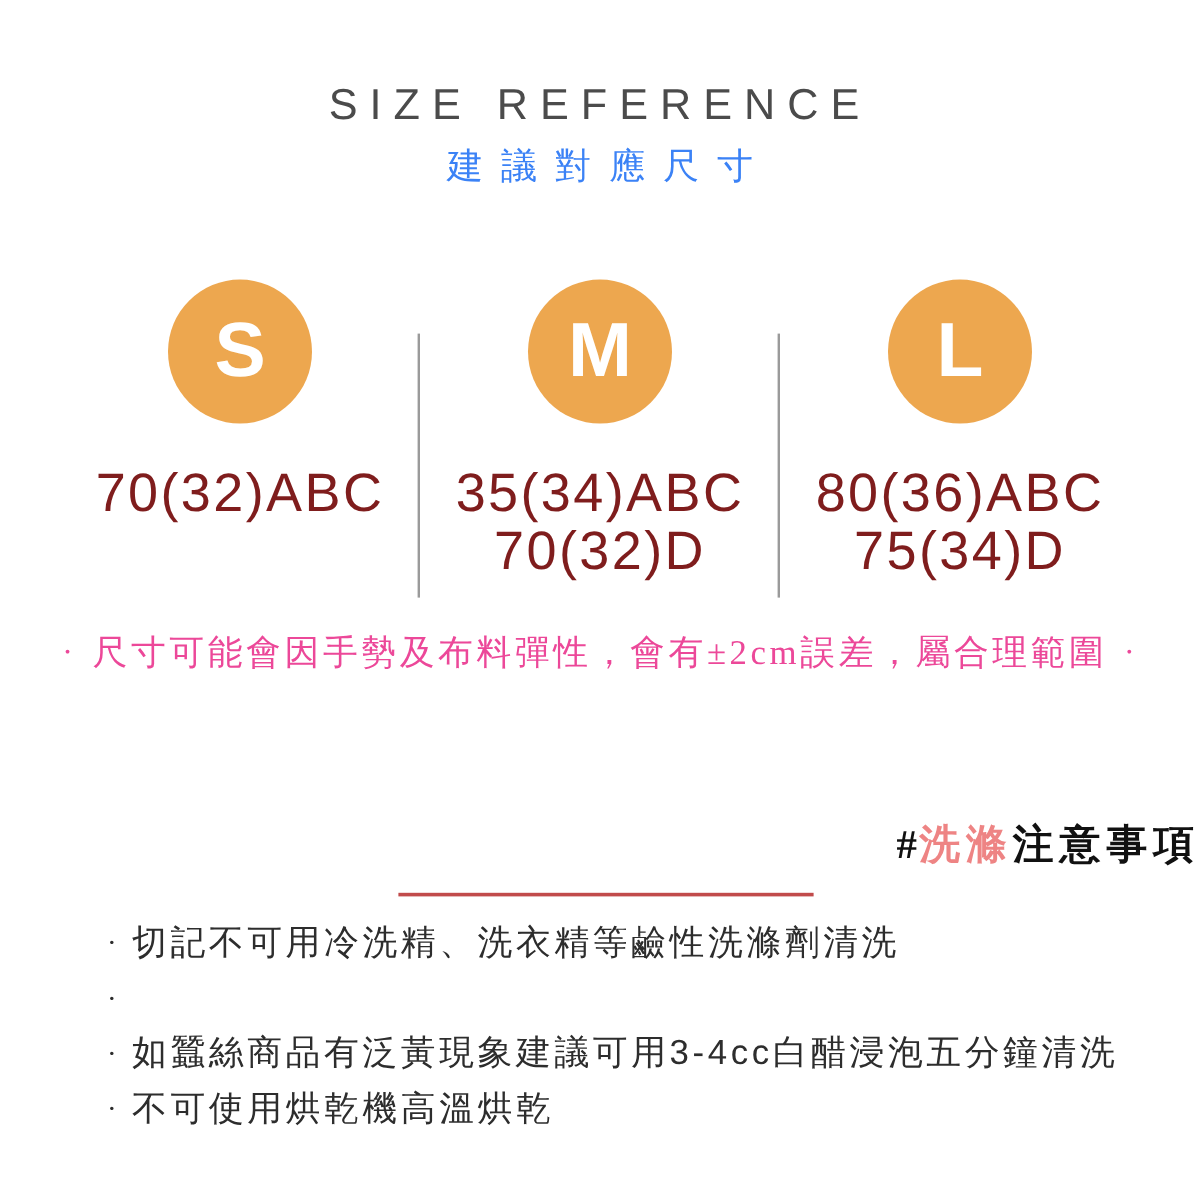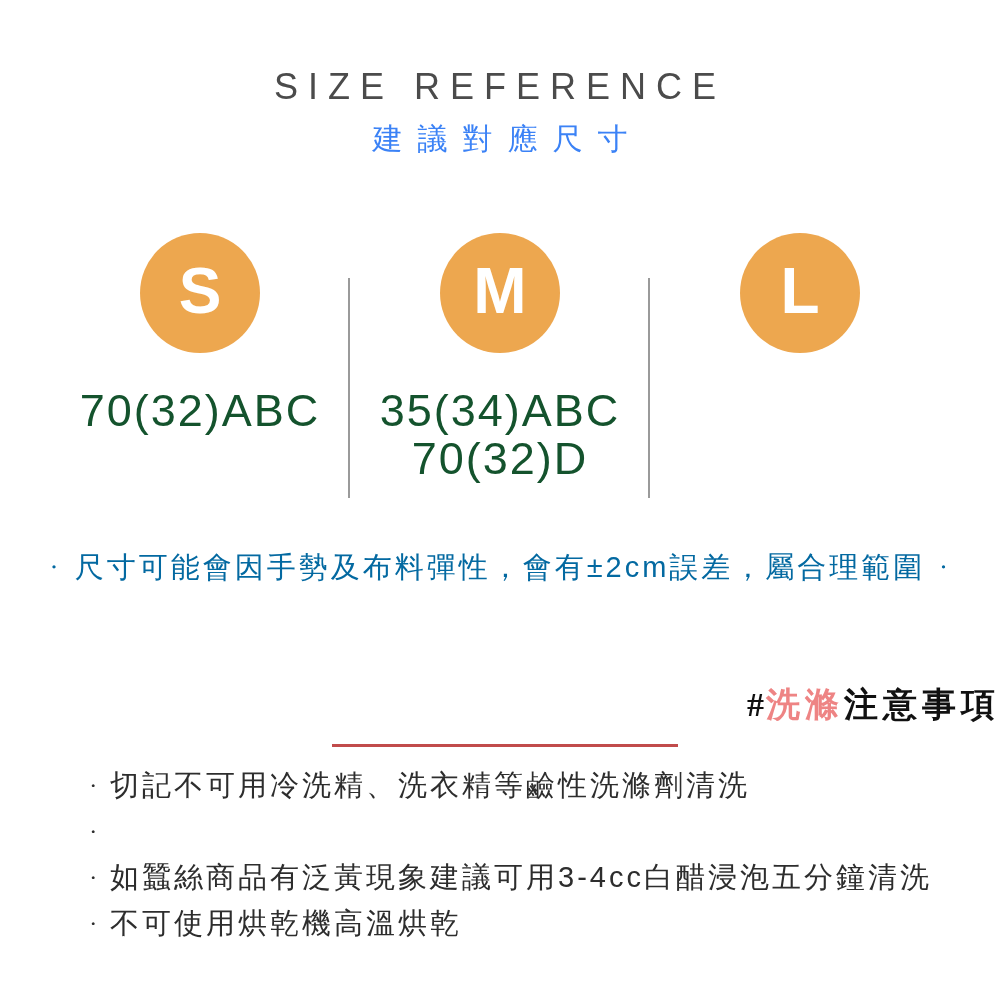--- a/index.html
+++ b/index.html
@@ -79,45 +79,45 @@
     font-weight: bold;
     line-height: 1;
     padding-bottom: 4px;
   }
   .size-specs {
     margin-top: 34px;
     text-align: center;
     font-size: 45px;
     line-height: 48px;
     letter-spacing: 2px;
-    color: #14532d;
+    color: #7f1d1d;
     font-weight: 400;
   }
   .col-divider {
     position: absolute;
     top: 45px;
     width: 2px;
     height: 220px;
     background: #9a9a9a;
   }
   .col-divider.div-0 { left: 348px; }
   .col-divider.div-1 { left: 648px; }
 
   
   .size-note {
     position: absolute;
-    top: 550px;
-    left: 0;
-    width: 1000px;
-    text-align: center;
-    font-family: Liberation Sans, sans-serif;
+    top: 527px;
+    left: 0;
+    width: 1000px;
+    text-align: center;
+    font-family: Liberation Serif, serif;
     font-size: 29px;
     line-height: 34px;
     letter-spacing: 3px;
-    color: #0369a1;
+    color: #ec4899;
     white-space: nowrap;
   }
   .size-note .note-dot {
     font-size: 20px;
     vertical-align: 3px;
     padding: 0 8px;
   }
 
   
   .wash-title {
@@ -197,20 +197,24 @@
         <div>70(32)D</div>
       </div>
     </div>
 
     <div class="col-divider div-1"></div>
 
     <div class="size-col col-2">
       <div class="size-badge">
         <span class="size-letter">L</span>
       </div>
+      <div class="size-specs">
+        <div>80(36)ABC</div>
+        <div>75(34)D</div>
+      </div>
     </div>
 
   </div>
 
   <div class="size-note"><span class="note-dot">・</span><span>尺寸可能會因手勢及布料彈性，會有±2cm誤差，屬合理範圍</span><span class="note-dot">・</span></div>
 
   <div class="wash-title"><span class="hash">#</span><span class="highlight">洗滌</span><span>注意事項</span></div>
 
   <div class="wash-underline"></div>
 

